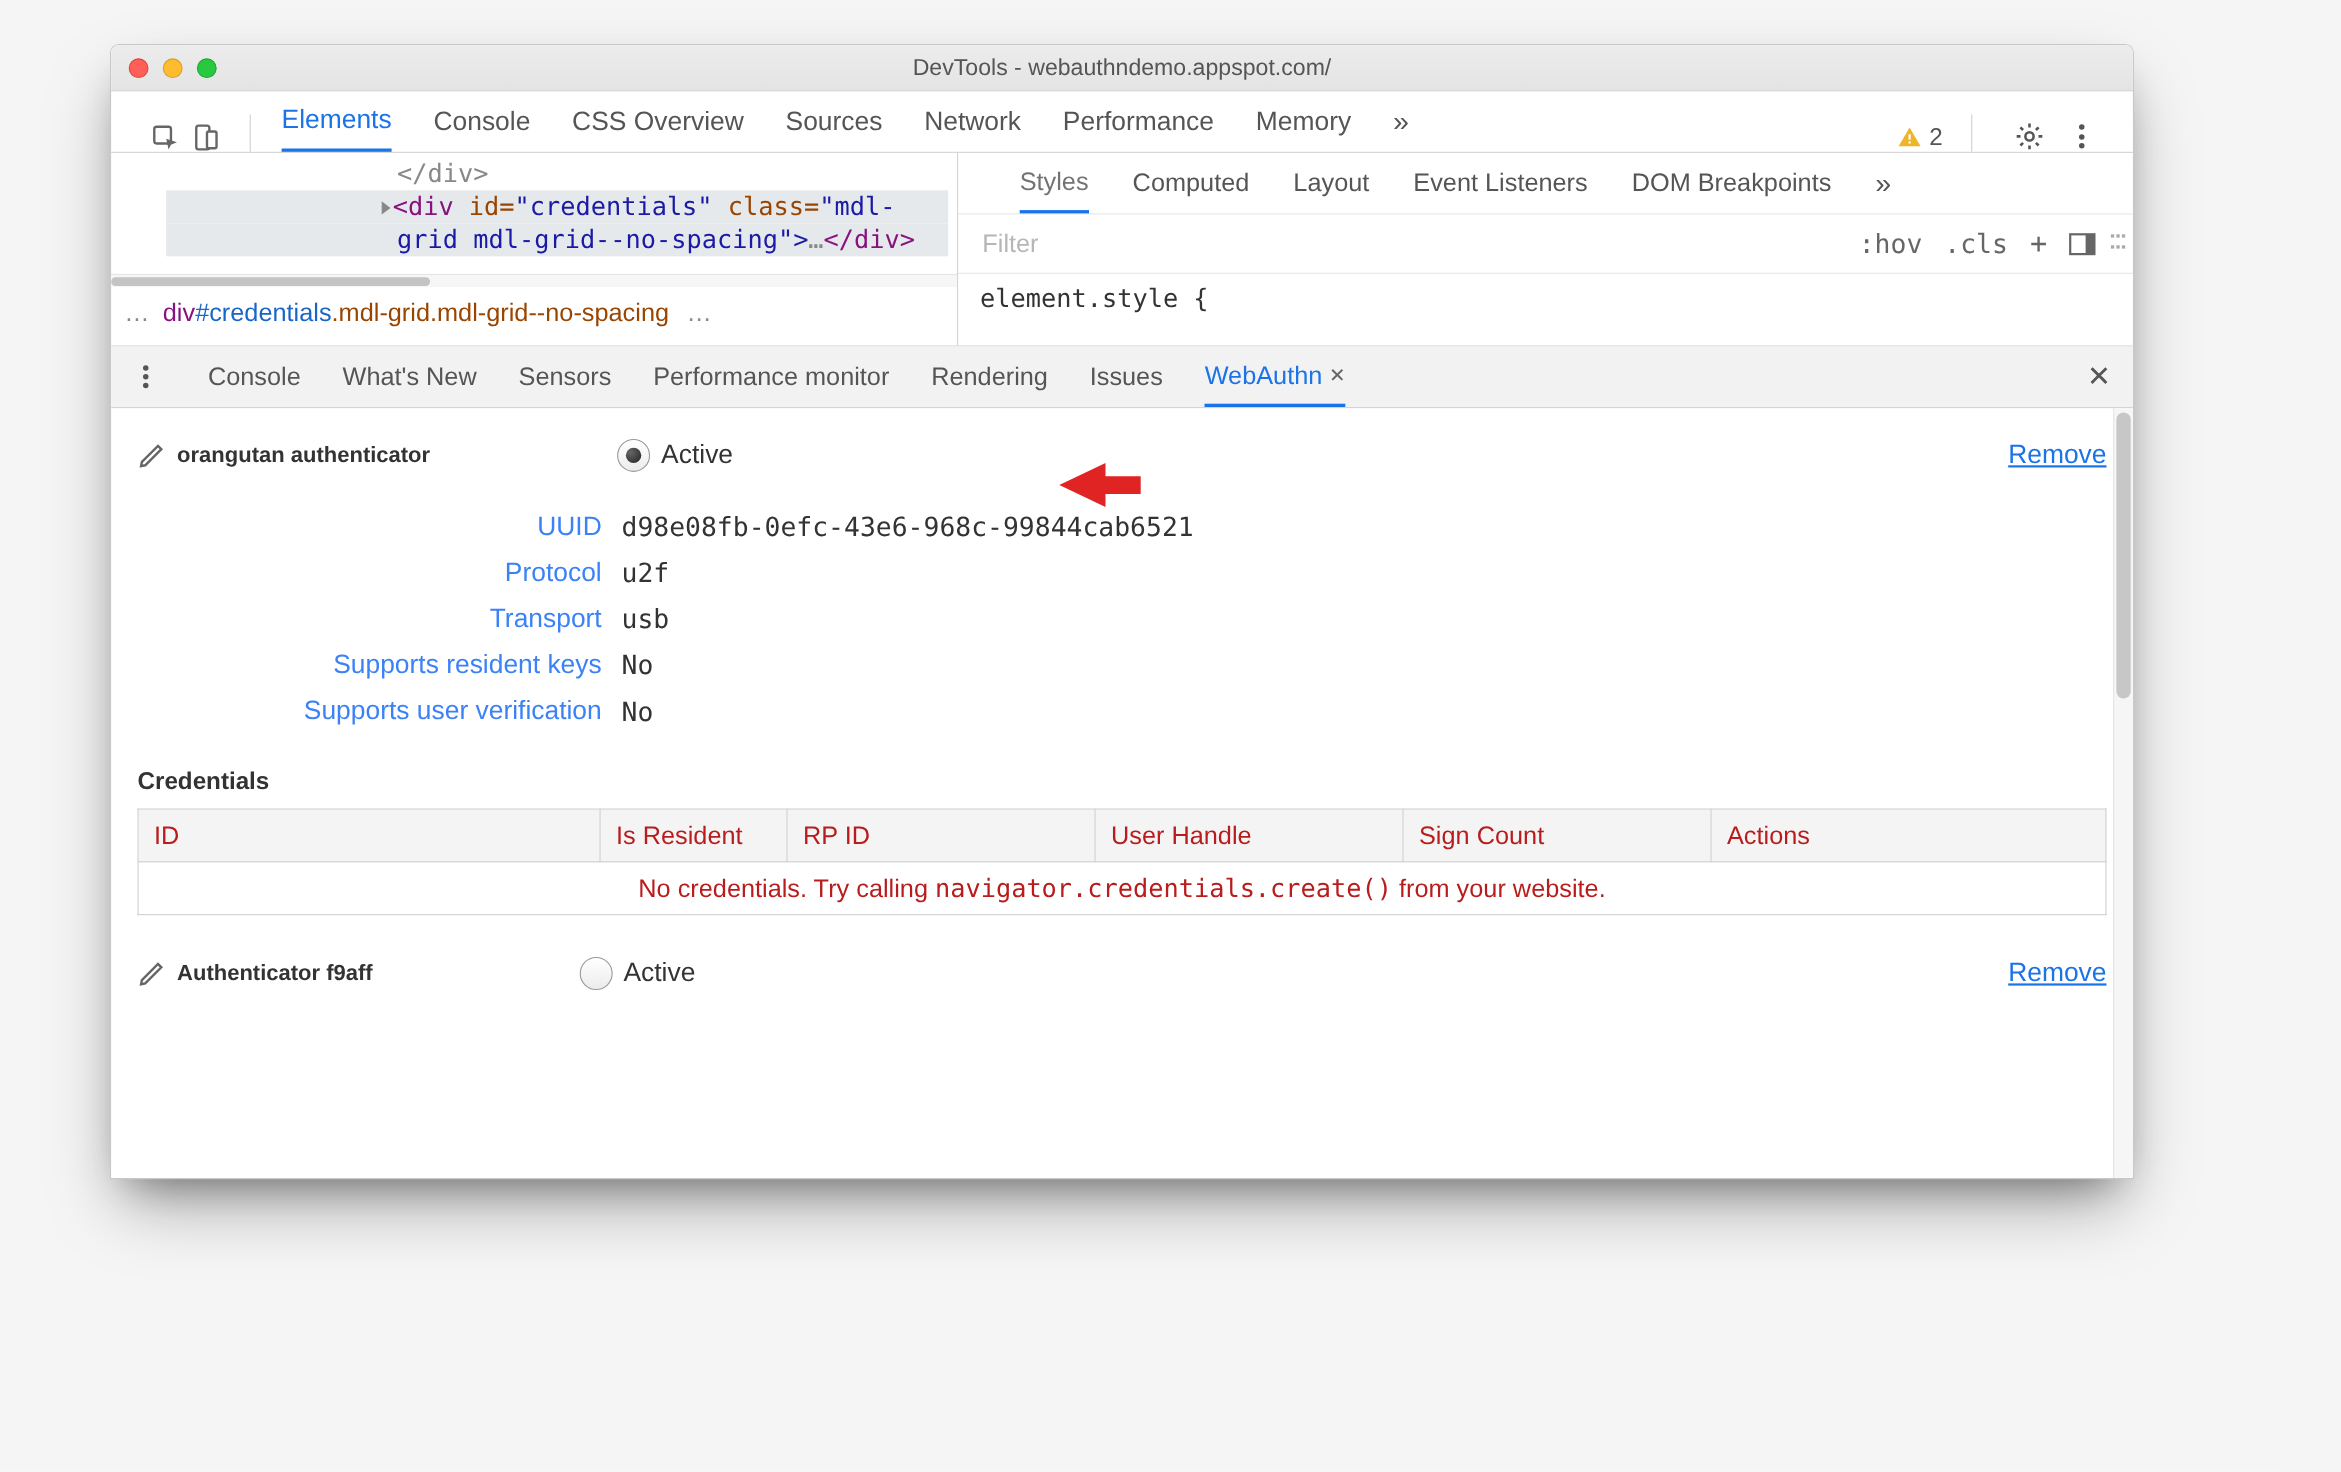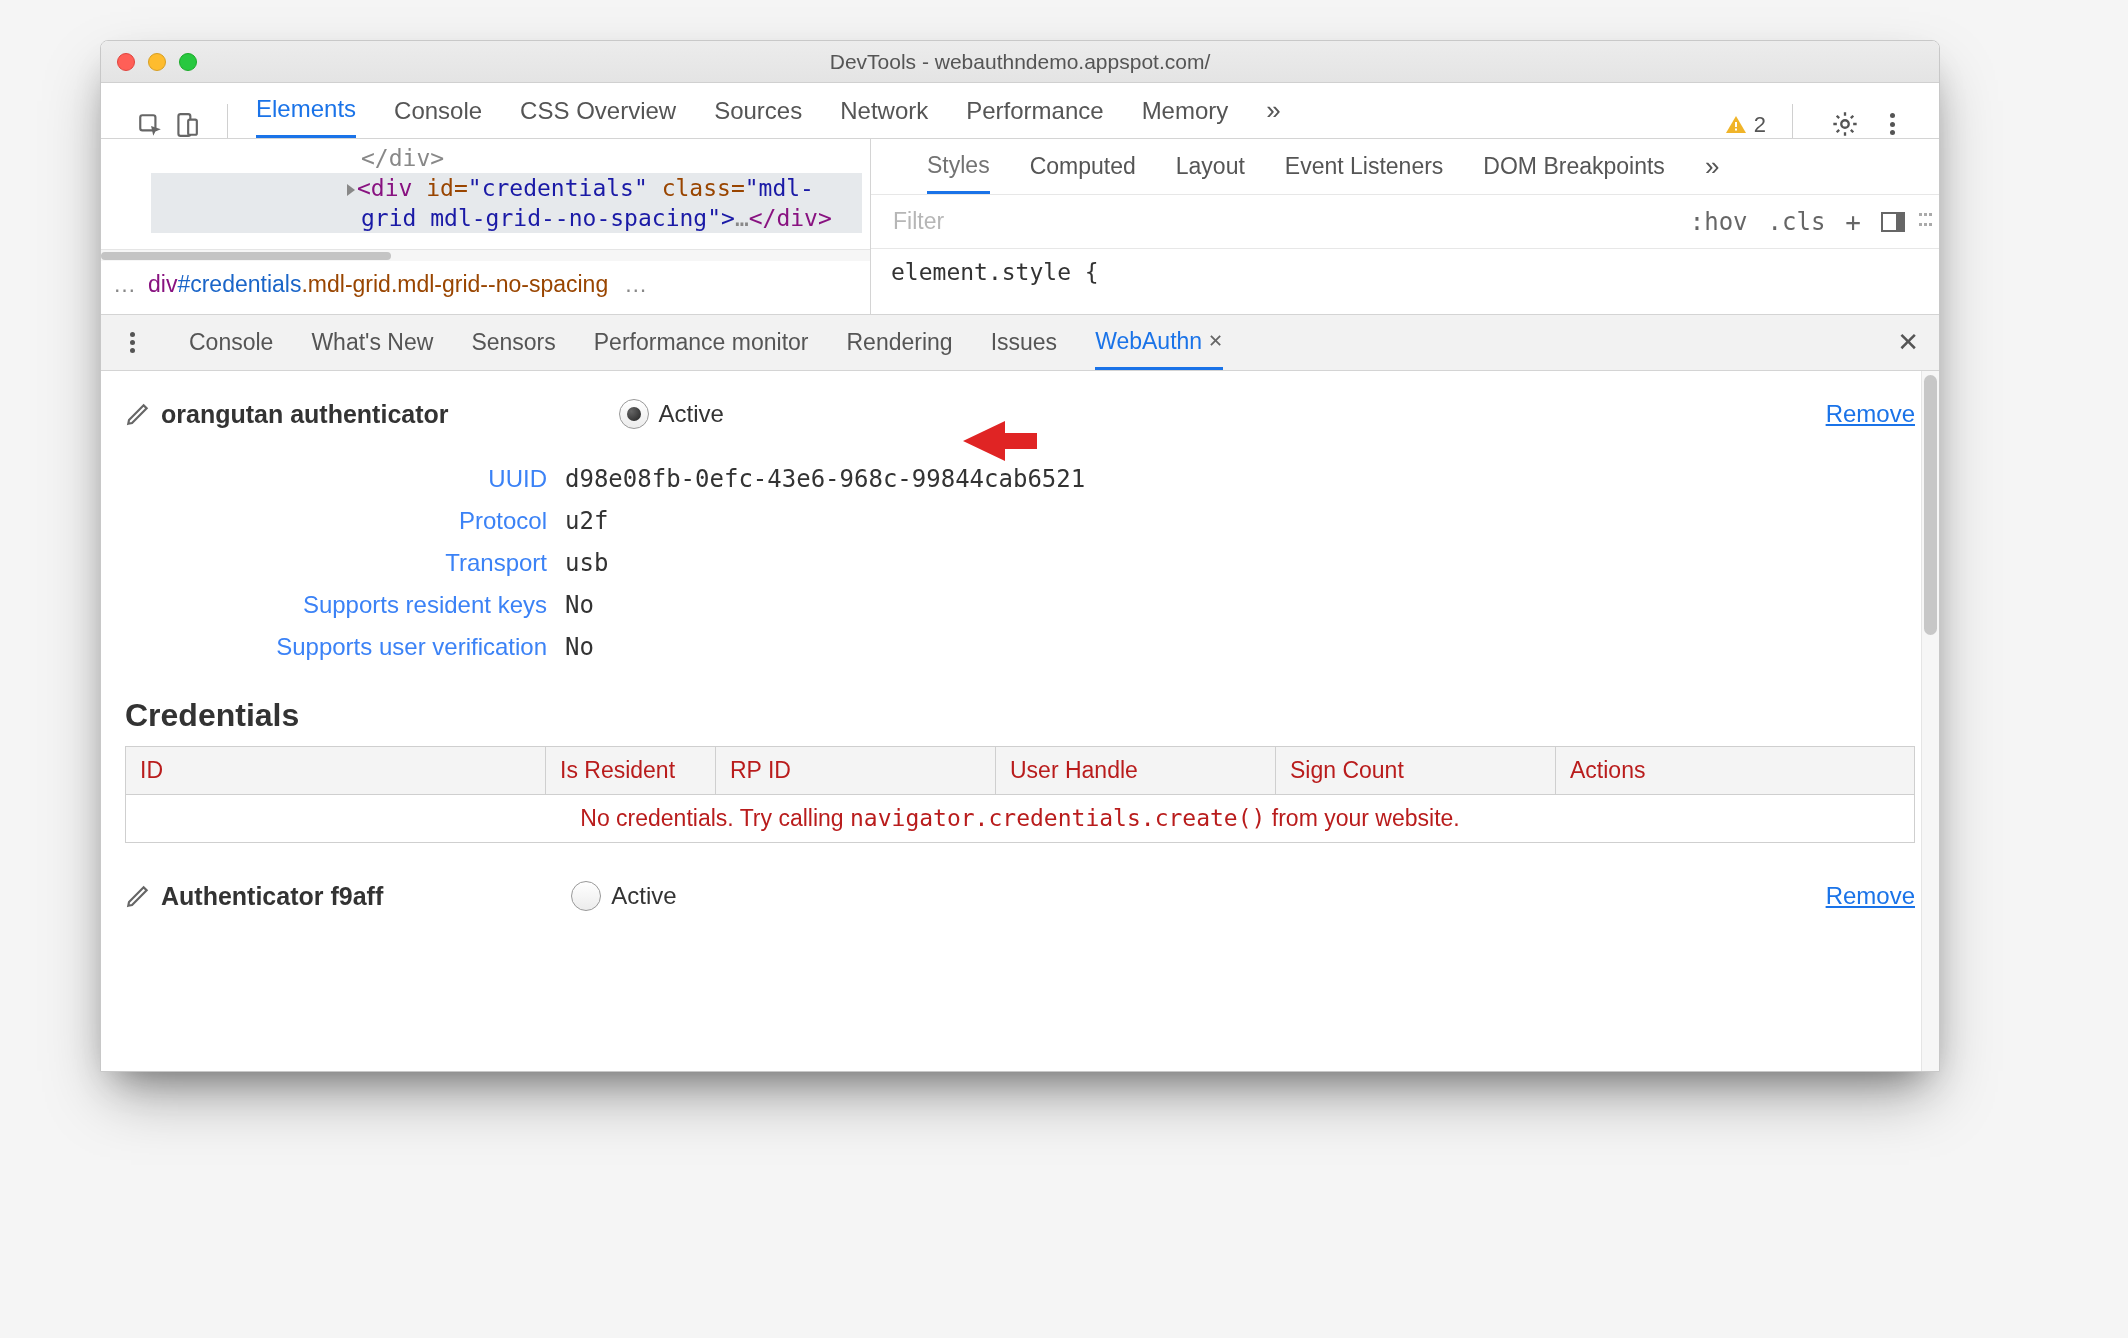--- a/index.html
+++ b/index.html
@@ -99,35 +99,35 @@
   .dtab.active{ color:#1a73e8; border-bottom:3px solid #1a73e8;}
   .dtabClose{ margin-left:6px; font-size:18px; color:#666;}
   .drawerRight{margin-left:auto; font-size:26px; color:#555; cursor:pointer; padding-right:10px;}
   
   .content{ position:relative; padding:20px 24px 10px 24px; height:700px; overflow:hidden; }
   .vScroll{ position:absolute; right:0; top:0; width:18px; height:100%; background:#f6f6f6; border-left:1px solid #e5e5e5;}
   .vThumb{position:absolute; left:2px; right:2px; top:4px; height:260px; background:#c7c7c7; border-radius:8px;}
   
   .authRow{ display:flex; align-items:center; gap:20px; padding:8px 0 16px 36px; position:relative;}
   .pencil{ width:26px; height:26px; stroke:#666; fill:none; cursor:pointer; position:absolute; left:0; top:10px;}
-  .authName{ font-size:25px; font-weight:700; color:#333;}
+  .authName{ font-size:20px; font-weight:700; color:#333;}
   .radio{ display:flex; align-items:center; gap:10px; margin-left:150px;}
   .radioOuter{ width:30px; height:30px; border-radius:50%; background:linear-gradient(#fff,#ececec); border:1px solid #999; display:flex; align-items:center; justify-content:center; cursor:pointer;}
   .radioInner{width:14px;height:14px;border-radius:50%;background:radial-gradient(circle at 30% 30%, #666,#222);}
   .radioLabel{font-size:24px;color:#333;}
   .removeLink{ margin-left:auto; color:#1a73e8; font-size:24px; text-decoration:underline; cursor:pointer;}
   
   .arrow{ position:absolute; left:830px; top:18px;}
   .arrow svg{width:90px;height:64px;}
   
   .details{ display:grid; grid-template-columns:440px auto; row-gap:14px; font-size:24px; padding:20px 0 30px 0;}
   .dlabel{ text-align:right; color:#3b82f6; padding-right:18px;}
   .dval{ font-family:Menlo,Consolas,monospace; color:#333;}
   
-  .credHdr{ font-size:32px; font-weight:700; color:#333; margin:6px 0 12px 0;}
+  .credHdr{ font-size:22px; font-weight:700; color:#333; margin:6px 0 12px 0;}
   table.creds{ width:1790px; border-collapse:collapse; font-size:23px;}
   table.creds th, table.creds td{ border:1px solid #cfcfcf; padding:10px 14px; text-align:left; background:#f4f4f4; color:#b91c1c; font-weight:400;}
   table.creds .emptyCell{ text-align:center; background:#fff;}
   .codeSnip{ font-family:Menlo,Consolas,monospace;}
   
   .authRow2{margin-top:30px;}
   .authRow2 .radio{margin-left:168px;}
   .authRow2 .radioOuter{background:linear-gradient(#fff,#ececec);}
 </style>
 </head>

